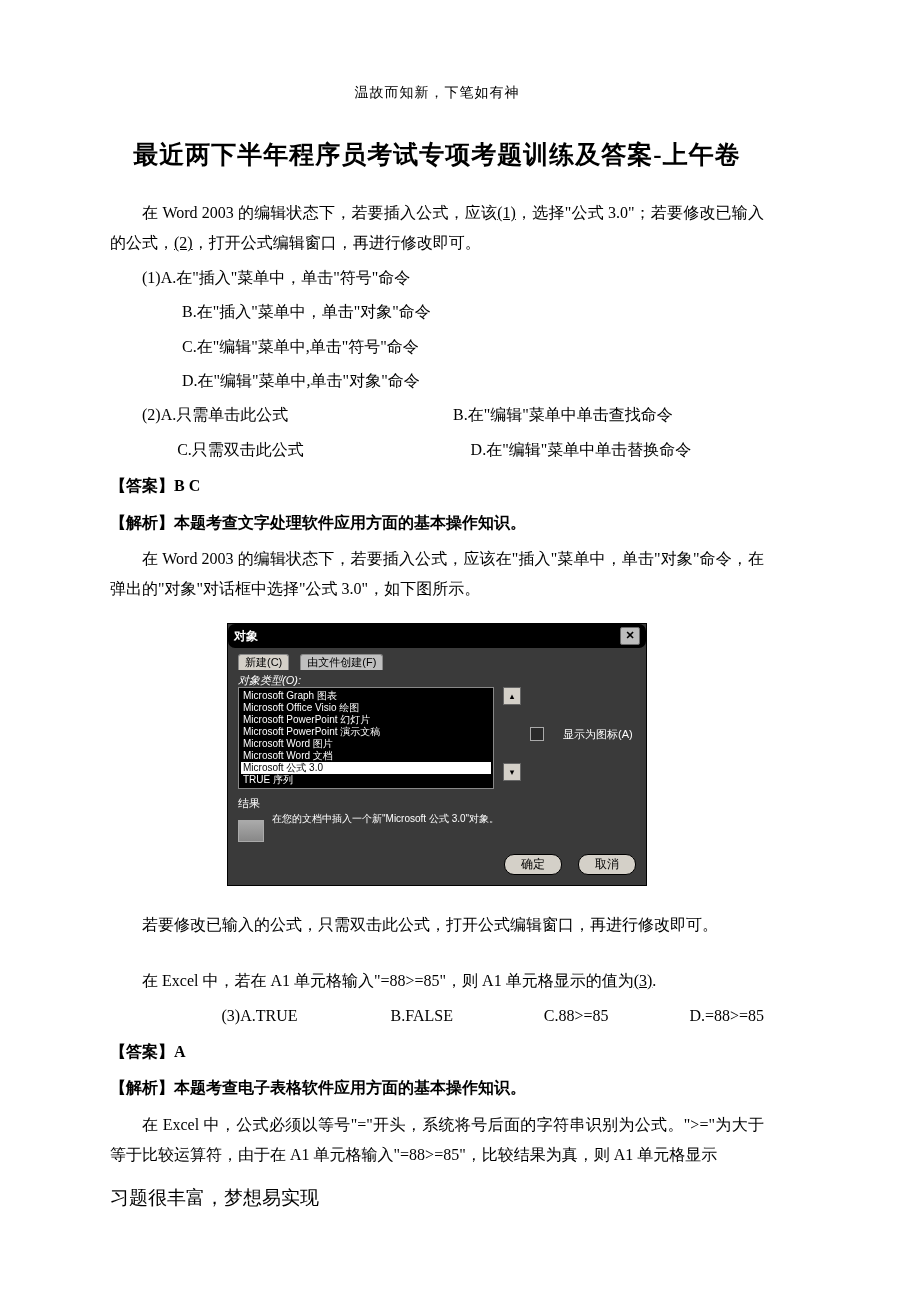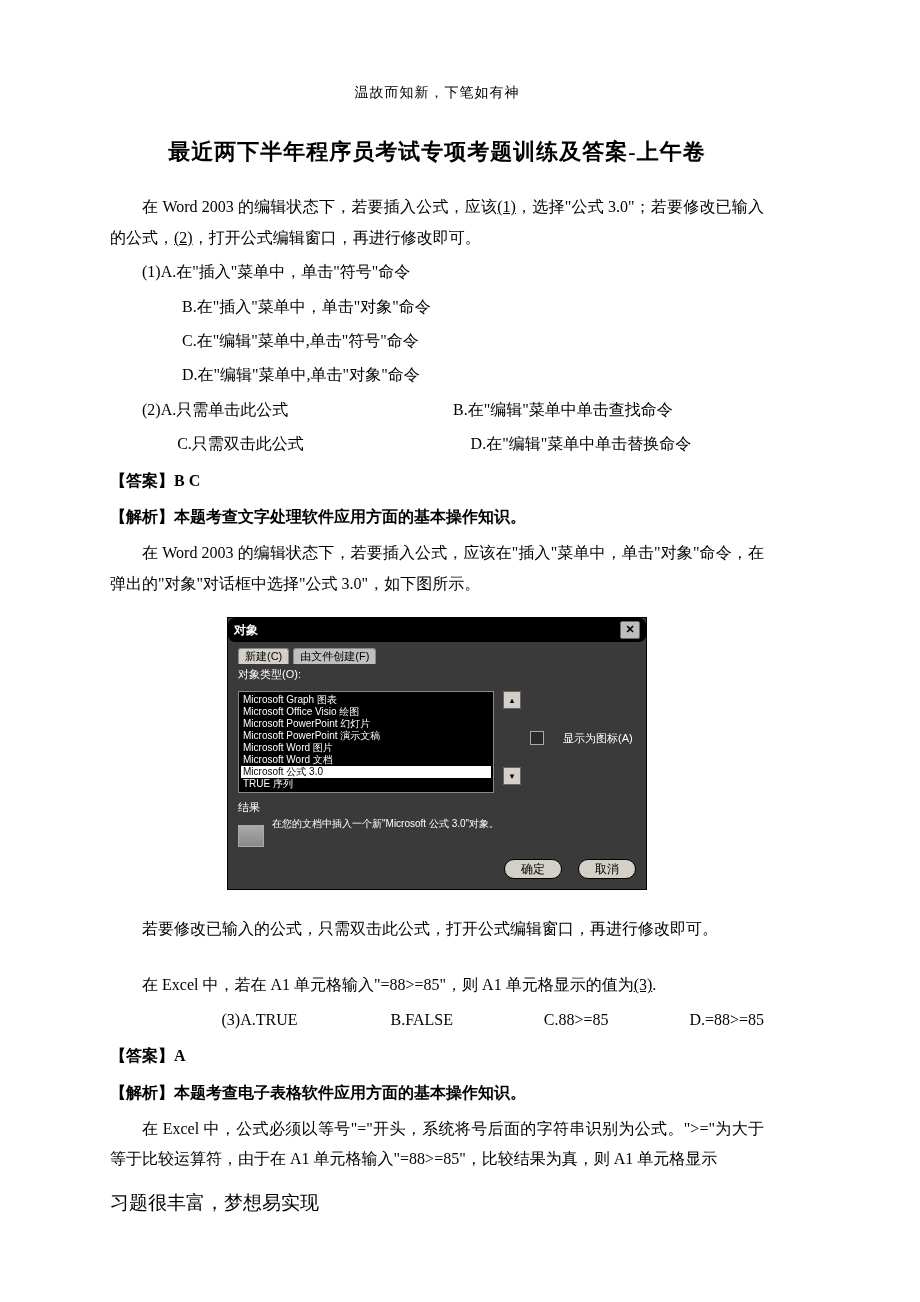--- a/index.html
+++ b/index.html
@@ -20,21 +20,21 @@
   }
   .header-note {
     text-align: center;
     font-size: 14px;
     margin-bottom: 24px;
     letter-spacing: 1px;
   }
   .title {
     text-align: center;
     font-weight: bold;
-    font-size: 22px;
+    font-size: 25px;
     margin-bottom: 20px;
     letter-spacing: 1px;
   }
   .para {
     text-indent: 2em;
     margin: 4px 0;
     text-align: justify;
   }
   .opt-line {
     margin: 4px 0;
@@ -103,36 +103,37 @@
     font-size: 11px;
     font-weight: bold;
     border-radius: 2px;
   }
   .dlg-body {
     background: #3a3a3a;
     padding: 6px 10px 10px 10px;
   }
   .dlg-tabs {
     display: flex;
-    gap: 4px;
+    gap: 11px;
     margin-bottom: 4px;
   }
   .dlg-tab {
     background: #d4d0c8;
     color: #000;
     border: 1px solid #888;
     border-bottom: none;
     padding: 1px 6px;
     font-size: 11px;
     border-radius: 3px 3px 0 0;
   }
   .dlg-tab.inactive { background: #bfbfbf; }
   .dlg-label {
     color: #fff;
-    margin: 4px 0 10px 0;
+    margin: 4px 0 0 0;
+    font-style: italic;
   }
   .dlg-mid {
     display: flex;
     align-items: flex-start;
     gap: 10px;
   }
   .listbox {
     flex: 0 0 250px;
     background: #000;
     border: 1px solid #888;

